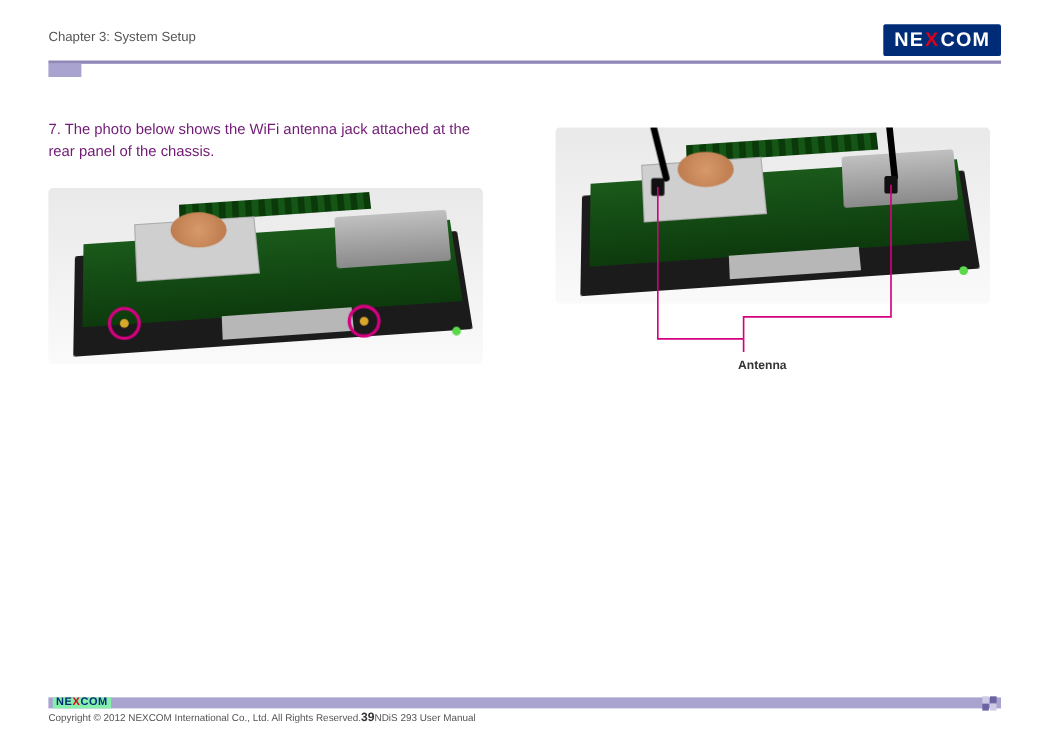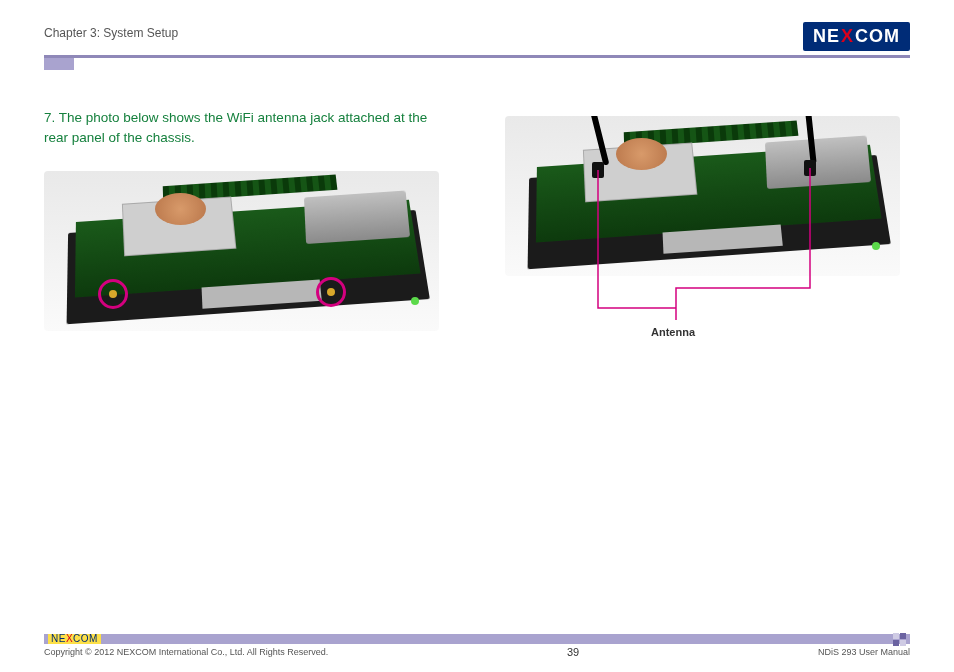--- a/index.html
+++ b/index.html
@@ -52,21 +52,21 @@
   .content {
     display: flex;
     gap: 48px;
     margin-top: 38px;
   }
   .col {
     flex: 1;
   }
   .step-text {
     font-size: 13.5px;
-    color: #15803d;
+    color: #701a75;
     line-height: 1.5;
     margin-bottom: 22px;
   }
   .figure {
     position: relative;
   }
   .board-img {
     width: 395px;
     height: 160px;
     position: relative;
@@ -148,57 +148,58 @@
   .ab1 { left:87px; top:46px; }
   .ab2 { left:299px; top:44px; }
   .callout-line {
     stroke:#d4007f; stroke-width:1.5; fill:none;
   }
   .callout-label {
     font-size:11px;
     font-weight:bold;
     color:#333;
     text-align:center;
+    margin-left:20px;
   }
   .figure2-wrap { position:relative; padding-top:8px; }
   svg.overlay {
     position:absolute; left:0; top:0; pointer-events:none;
   }
   .footer {
     position:absolute;
     left:44px; right:44px; bottom:14px;
   }
   .footer-bar {
     height:10px;
     background:#a9a3cf;
     display:flex;
     justify-content:space-between;
     align-items:center;
     padding:0 4px;
   }
   .footer-logo {
-    background:#fde047;
+    background:#86efac;
     color:#002c77;
-    font-weight:normal;
+    font-weight:bold;
     font-size:10px;
     letter-spacing:0.5px;
     padding:0 3px;
     line-height:10px;
   }
   .footer-logo .x { color:#d9001b; }
   .footer-squares {
     display:grid; grid-template-columns:6px 6px; grid-template-rows:6px 6px; gap:1px;
   }
   .sq { background:#6b63a1; }
   .sq.light { background:#cfcbe4; }
   .footer-row {
-    display:flex; justify-content:space-between; align-items:center;
+    display:flex; align-items:center;
     font-size:9px; color:#555; margin-top:2px;
   }
-  .page-num { font-weight:normal; font-size:11px; color:#333; }
+  .page-num { font-weight:bold; font-size:11px; color:#333; }
   .audio-jack { position:absolute; width:8px;height:8px;border-radius:50%;background:#5bd94a; right:20px; bottom:26px; }
   .audio-jack2 { position:absolute; width:8px;height:8px;border-radius:50%;background:#5bd94a; right:20px; bottom:26px; }
 </style>
 </head>
 <body>
 
 <div class="page">
 
   <div class="header">
     <div class="chapter-title">Chapter 3: System Setup</div>

